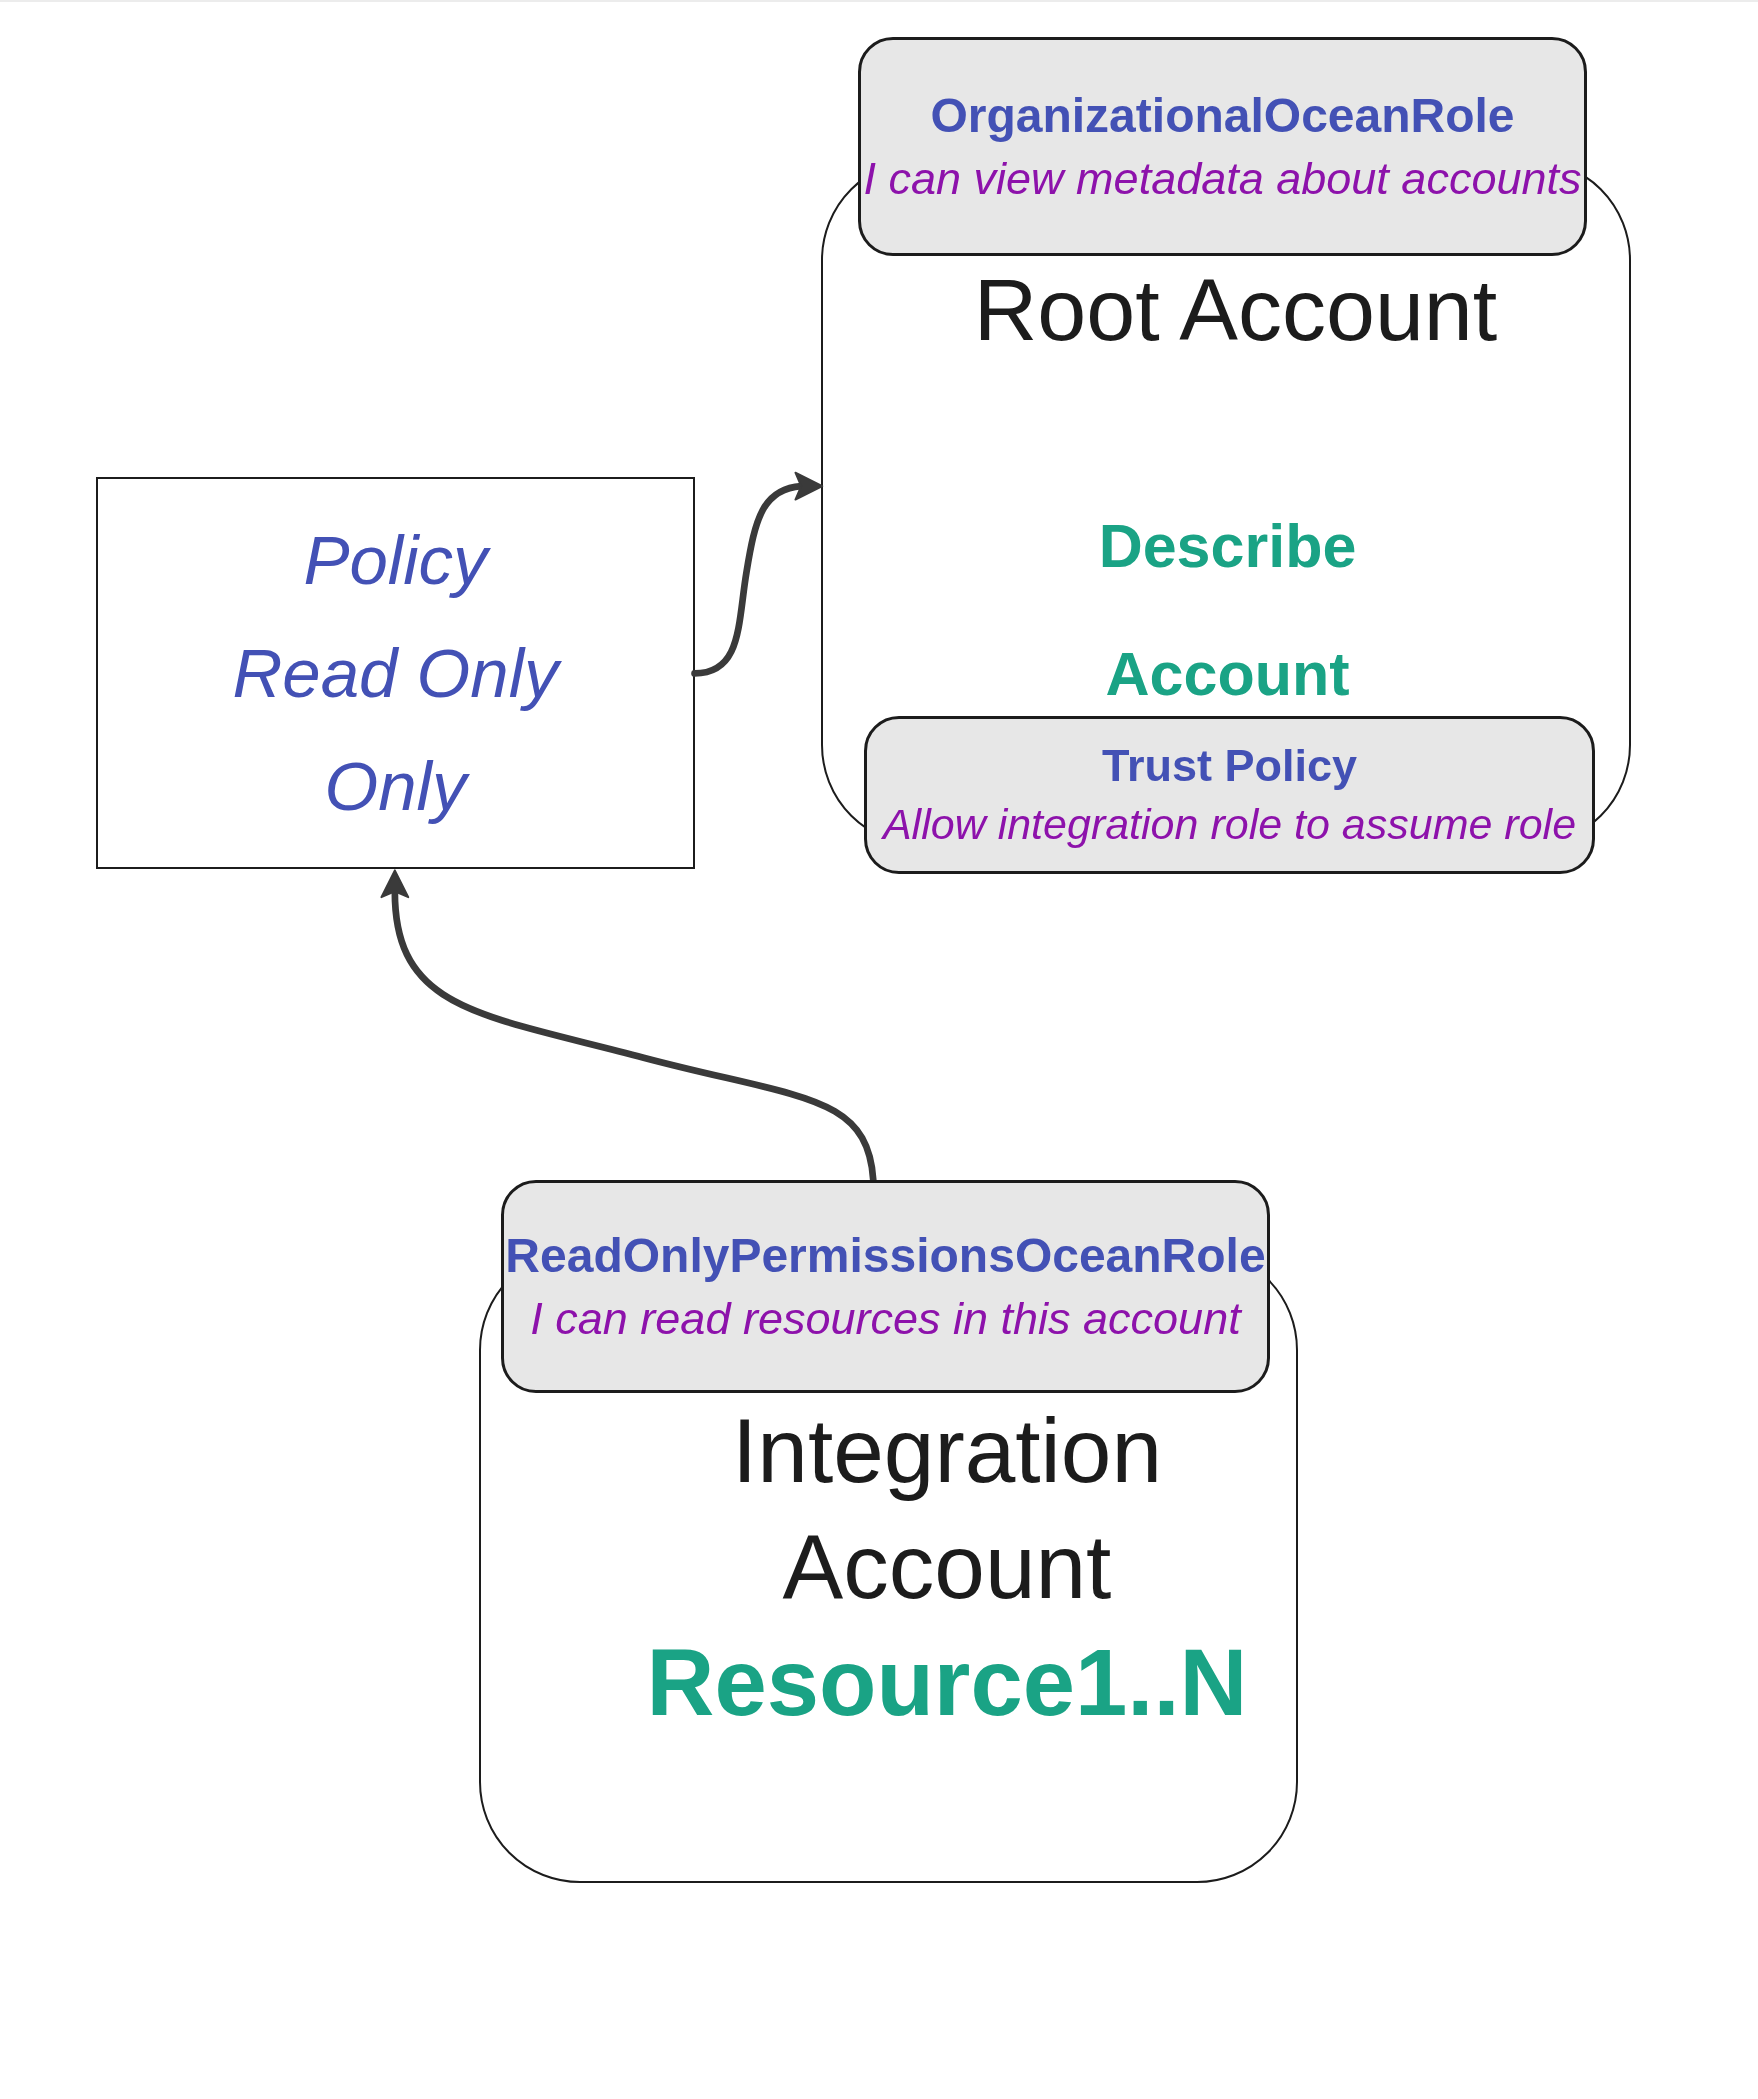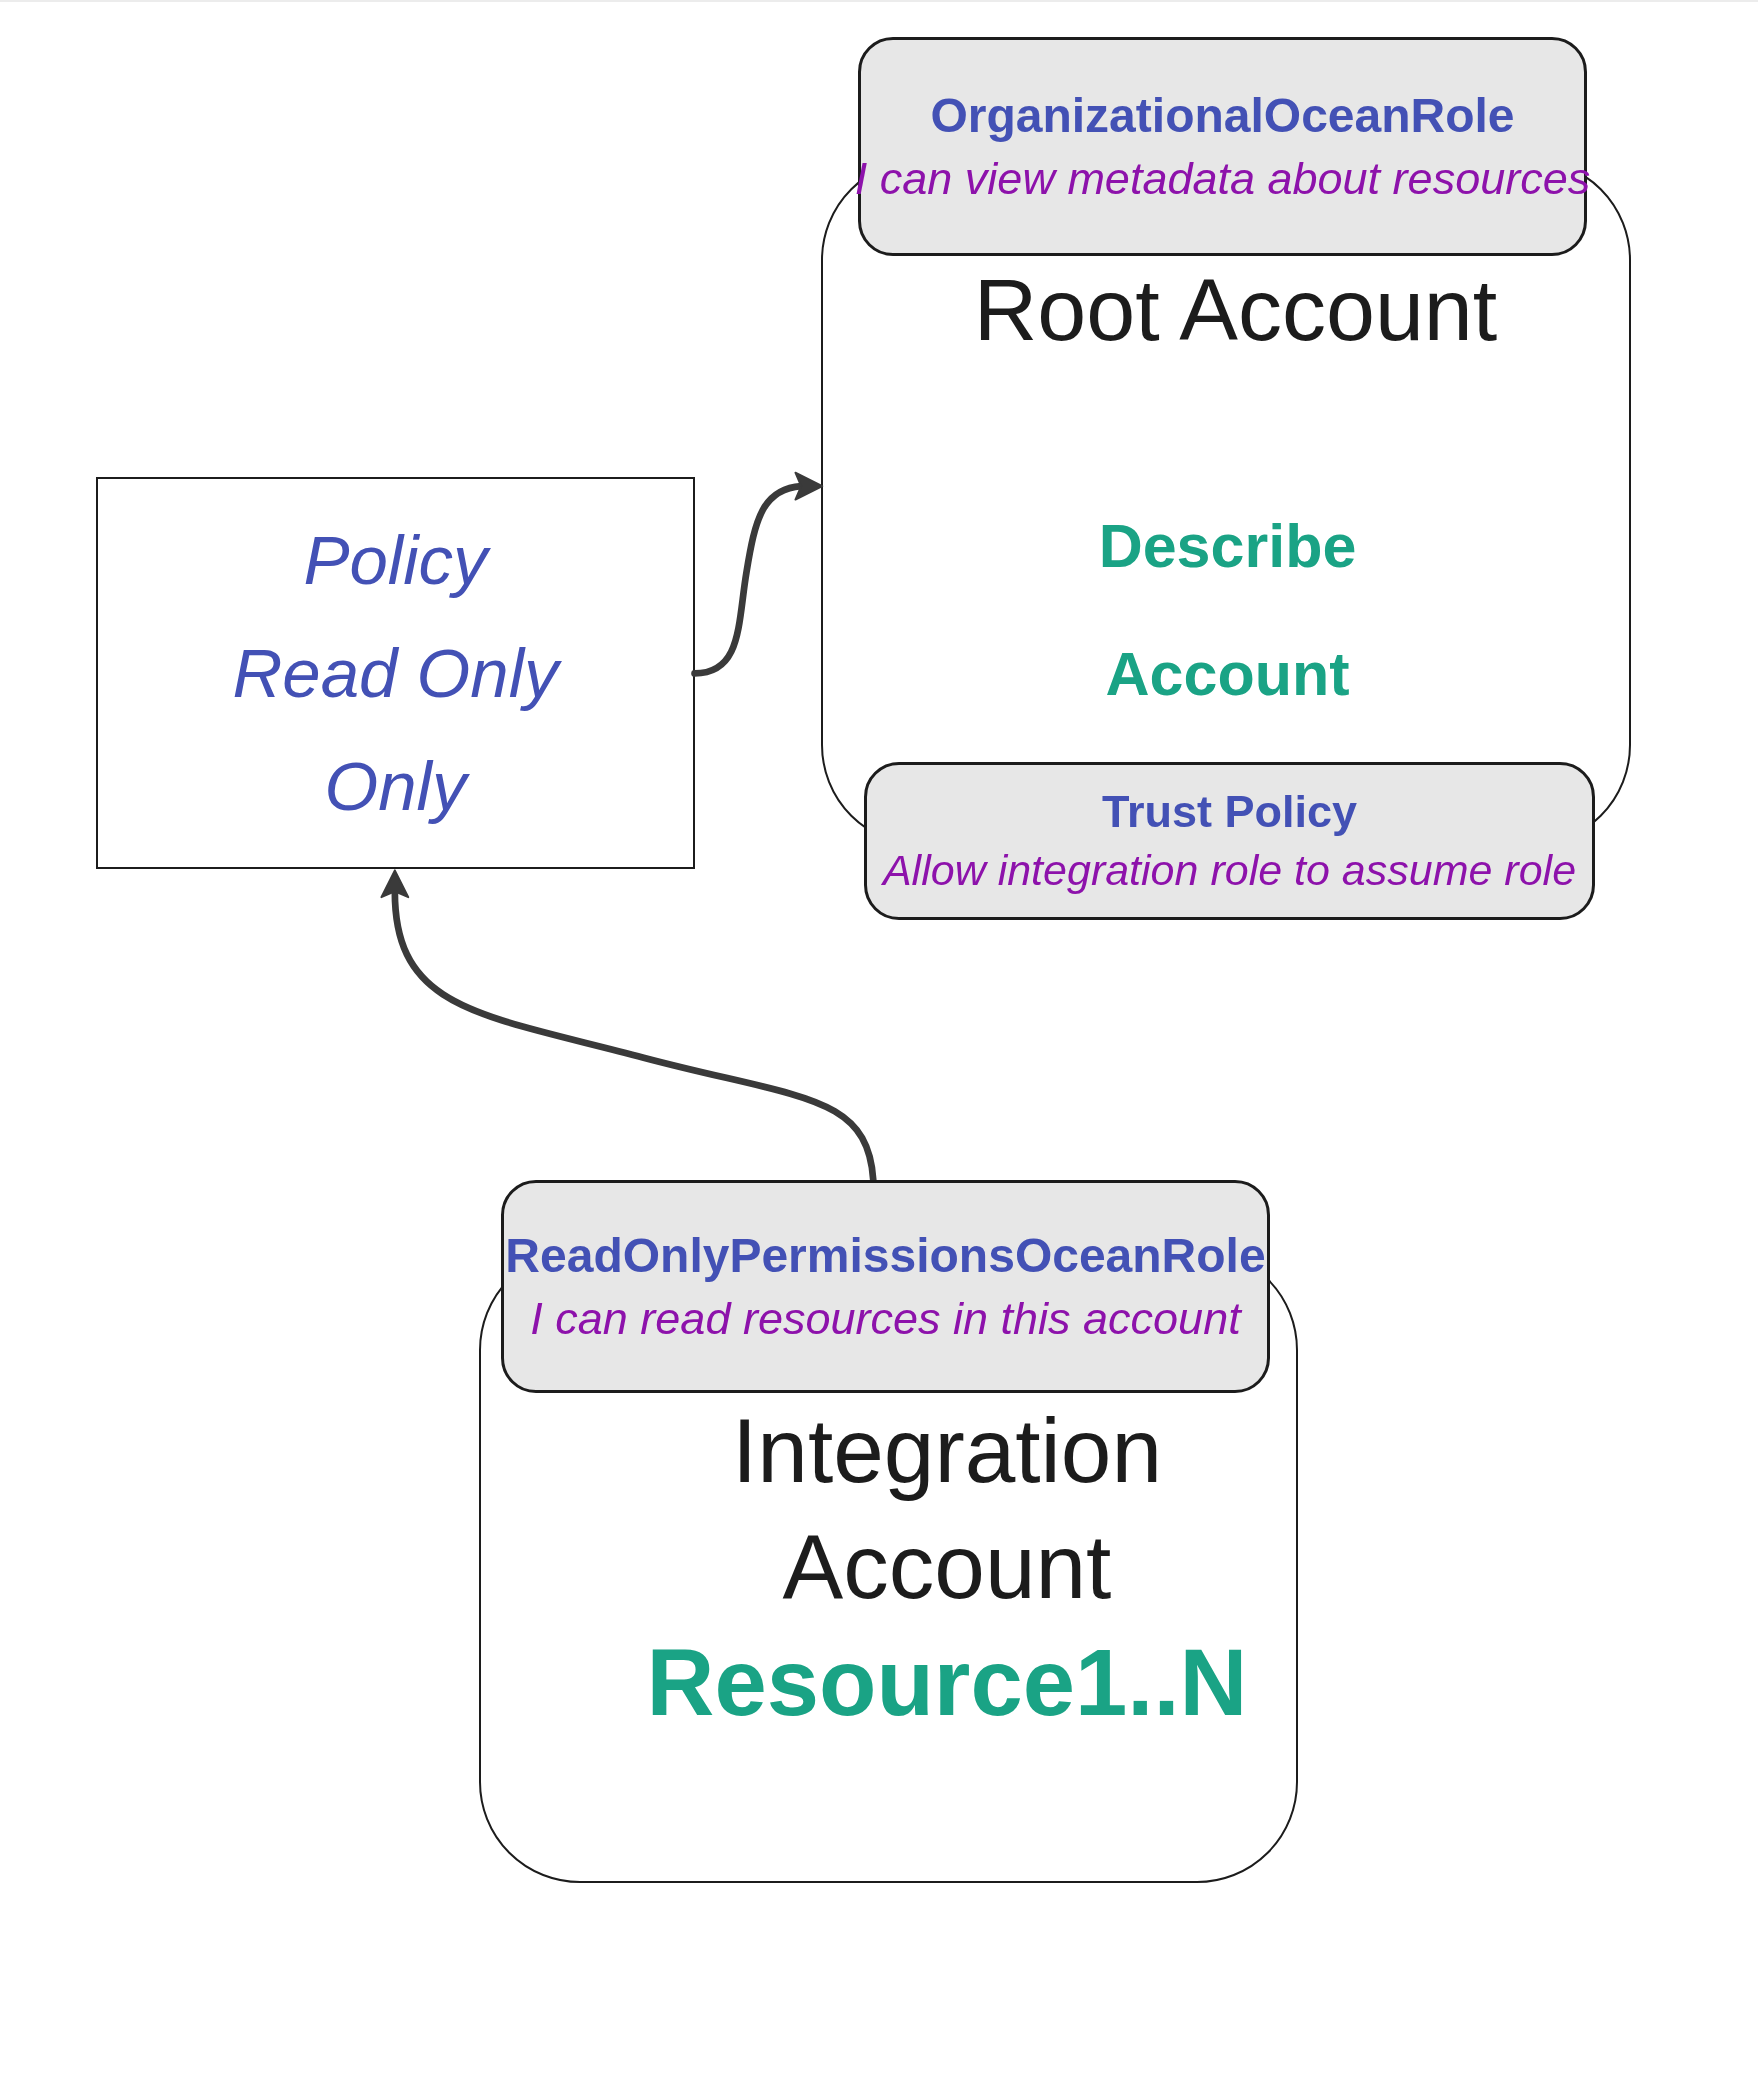--- a/index.html
+++ b/index.html
@@ -34,21 +34,21 @@
     border: 3.8px solid var(--border, #1c1c1c);
     border-radius: 35px;
     box-sizing: border-box;
     z-index: 3;
     display: flex; flex-direction: column;
     align-items: center; justify-content: center;
     text-align: center;
     white-space: nowrap;
   }
   #org-label      { left: 858px; top: 37px;   width: 729px; height: 219px; justify-content: center; }
-  #trust-label    { left: 864px; top: 762px;  width: 731px; height: 158px; }
+  #trust-label    { left: 864px; top: 716px;  width: 731px; height: 158px; }
   #readonly-label { left: 501px; top: 1180px; width: 769px; height: 213px; }
 
   .label-title    { font-weight: 700; color: var(--indigo, #4351b5); font-size: 48px; line-height: 63px; }
   .label-subtitle { font-style: italic; color: var(--purple, #8d12ab); font-size: 45px; line-height: 63px; }
   #trust-label .label-title    { font-size: 45px; line-height: 58px; }
   #trust-label .label-subtitle { font-size: 43px; line-height: 58px; }
 
   
   .txt { position: absolute; text-align: center; z-index: 4; }
   #root-title {
@@ -90,21 +90,21 @@
 
   <svg id="arrows" width="1758" height="2099" viewBox="0 0 1830 2185">
     <path d="M 723 701 C 772 701 768 650 777 596 C 786 540 794 509 834 506"></path>
     <polygon points="856,506 828,492 834,506 828,520"></polygon>
     <path d="M 909 1228 C 903 1138 832 1144 670 1101 C 500 1056 411 1052 411 928"></path>
     <polygon points="411,906 397,934 411,928 425,934"></polygon>
   </svg>
 
   <div class="gray-label" id="org-label">
     <div class="label-title">OrganizationalOceanRole</div>
-    <div class="label-subtitle">I can view metadata about resources</div>
+    <div class="label-subtitle">I can view metadata about accounts</div>
   </div>
 
   <div class="gray-label" id="trust-label">
     <div class="label-title">Trust Policy</div>
     <div class="label-subtitle">Allow integration role to assume role</div>
   </div>
 
   <div class="gray-label" id="readonly-label">
     <div class="label-title">ReadOnlyPermissionsOceanRole</div>
     <div class="label-subtitle">I can read resources in this account</div>

